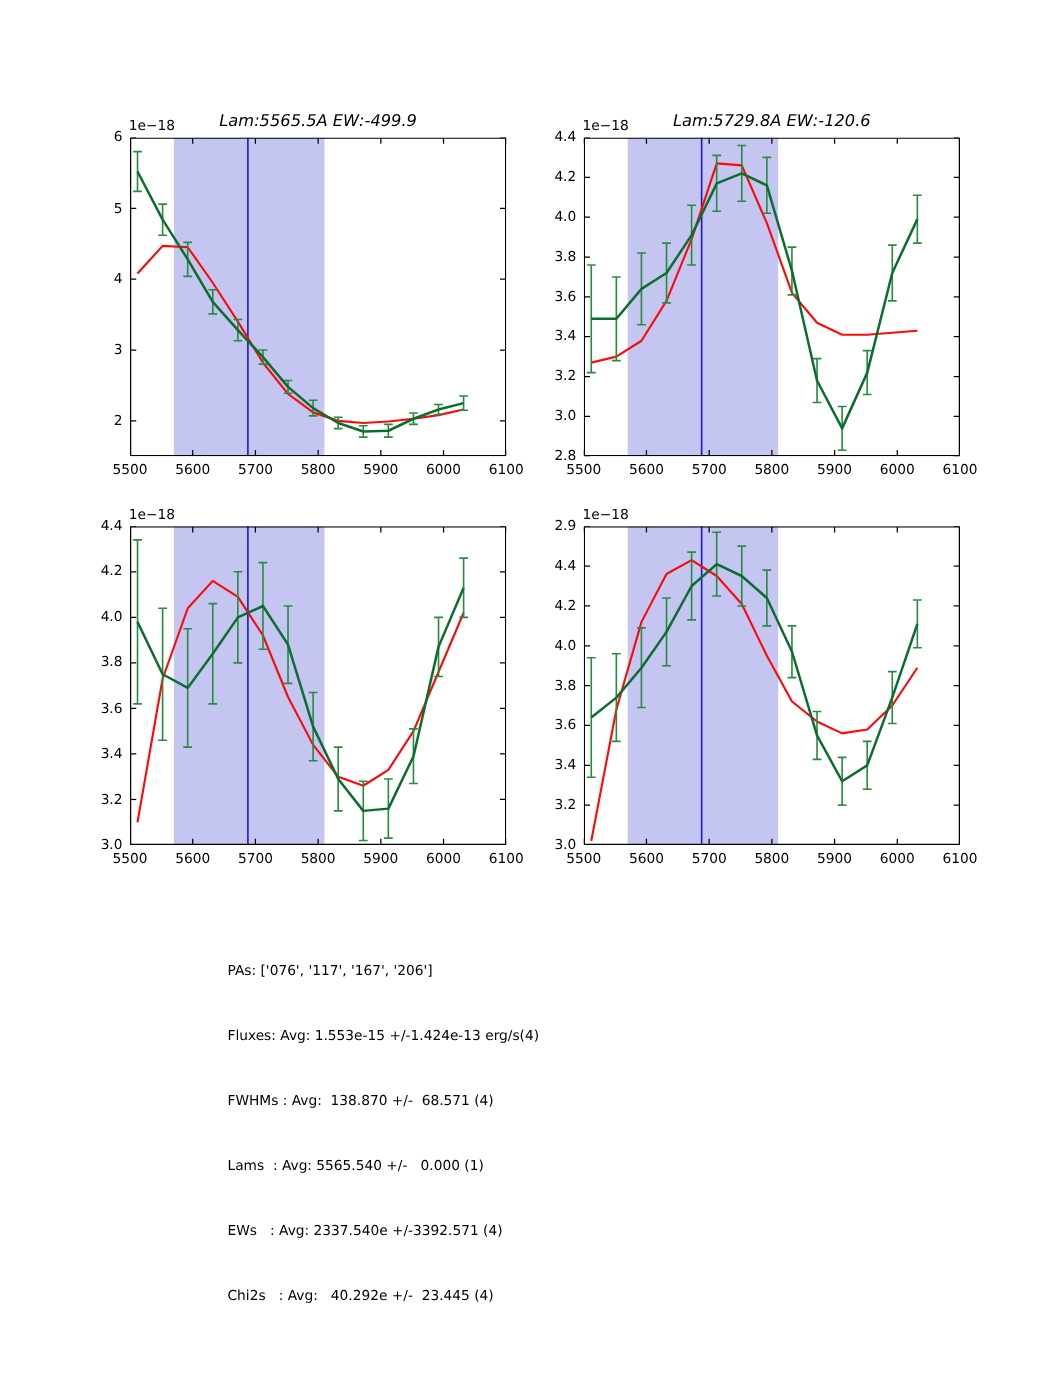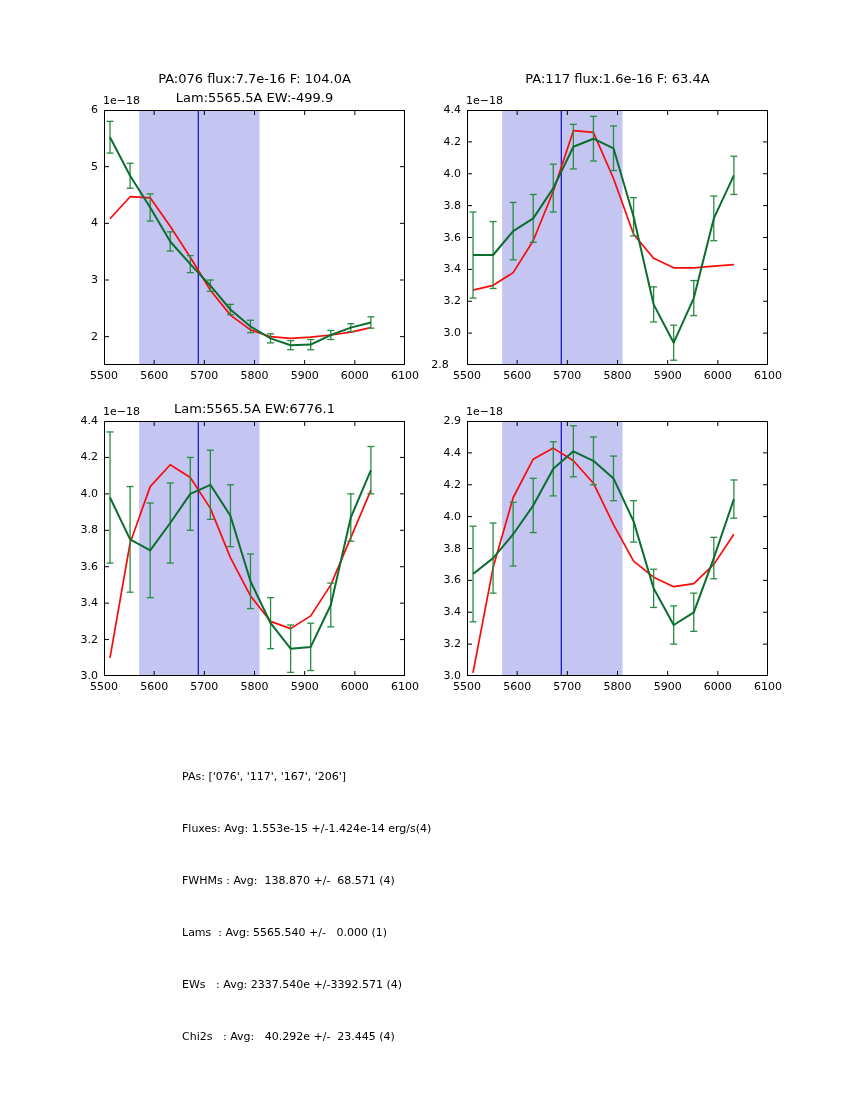--- a/index.html
+++ b/index.html
@@ -1,42 +1,40 @@
 <!DOCTYPE html>
 <html><head>
 <meta charset="utf-8">
 <style>
   html,body{margin:0;padding:0;background:#ffffff;}
   .fig{position:relative;width:850px;height:1100px;background:#ffffff;
        font-family:"DejaVu Sans","Liberation Sans",sans-serif;color:#000;overflow:hidden;}
   .ptitle{position:absolute;text-align:center;font-size:13px;line-height:16px;white-space:nowrap;}
   .c0{left:104px;width:301px;}
   .c1{left:467px;width:301px;}
-  .t1r0{top:71px;}  .t2r0{top:90px;}
+  .t1r0{top:71px;}  .t2r0{top:90px;font-style:italic;}
   .t1r1{top:382px;} .t2r1{top:401px;}
   .offset{position:absolute;font-size:11px;line-height:12px;}
   .o0{left:103px;top:95px;} .o1{left:466px;top:95px;}
   .o2{left:103px;top:406px;} .o3{left:466px;top:406px;}
   .axes{position:absolute;width:301px;height:255px;}
   .a0{left:104px;top:110px;} .a1{left:467px;top:110px;}
   .a2{left:104px;top:421px;} .a3{left:467px;top:421px;}
   .xlab{position:absolute;width:56px;text-align:center;font-size:11px;line-height:13px;}
   .ylab{position:absolute;width:42px;text-align:right;font-size:11px;line-height:14px;}
   .summary{position:absolute;left:182px;top:744px;font-size:11px;white-space:pre;}
   .summary .sline{line-height:14px;margin-bottom:12px;}
 </style>
 </head>
 <body>
 
 <div class="fig">
 
-  <div class="ptitle c0 t1r0">PA:076 flux:7.7e-16 F: 104.0A</div>
   <div class="ptitle c0 t2r0">Lam:5565.5A EW:-499.9</div>
-  <div class="ptitle c1 t1r0">PA:117 flux:1.6e-16 F: 63.4A</div>
-  <div class="ptitle c0 t2r1">Lam:5565.5A EW:6776.1</div>
+  <div class="ptitle c1 t2r0">Lam:5729.8A EW:-120.6</div>
 
   <div class="offset o0">1e−18</div>
   <div class="offset o1">1e−18</div>
   <div class="offset o2">1e−18</div>
   <div class="offset o3">1e−18</div>
 
   <svg class="axes a0" viewBox="0 0 301 255">
       <rect x="35.11666666666667" y="0" width="120.4" height="255" fill="#c5c5f2"></rect>
       <line x1="94.31333333333333" x2="94.31333333333333" y1="0" y2="255" stroke="#1a1acd" stroke-width="1.3"></line>
       <line x1="0" x2="0" y1="0.5" y2="5" stroke="#000000"></line>
@@ -346,21 +344,21 @@
       <line x1="243.32" x2="250.32" y1="157.78124999999991" y2="157.78124999999991" stroke="#278c41" stroke-width="1.3"></line>
       <line x1="266.88666666666666" x2="266.88666666666666" y1="58.968749999999886" y2="97.21874999999994" stroke="#278c41" stroke-width="1.3"></line>
       <line x1="263.38666666666666" x2="270.38666666666666" y1="58.968749999999886" y2="58.968749999999886" stroke="#278c41" stroke-width="1.3"></line>
       <line x1="263.38666666666666" x2="270.38666666666666" y1="97.21874999999994" y2="97.21874999999994" stroke="#278c41" stroke-width="1.3"></line>
       <polyline points="6.0,153.0 26.1,137.1 46.2,113.2 66.2,84.5 86.3,47.8 106.4,30.3 126.4,39.8 146.5,57.4 166.6,100.4 186.6,167.3 206.7,204.0 226.8,191.3 246.8,137.1 266.9,78.1" fill="none" stroke="#0b6e2e" stroke-width="2" stroke-linejoin="round"></polyline>
       <rect x="0.5" y="0.5" width="300" height="254" fill="none" stroke="#000000" stroke-width="1"></rect>
     </svg>
 
   <div class="summary">
     <div class="sline">PAs: ['076', '117', '167', '206']</div>
-    <div class="sline">Fluxes: Avg: 1.553e-15 +/-1.424e-14 erg/s(4)</div>
+    <div class="sline">Fluxes: Avg: 1.553e-15 +/-1.424e-13 erg/s(4)</div>
     <div class="sline">FWHMs : Avg:  138.870 +/-  68.571 (4)</div>
     <div class="sline">Lams  : Avg: 5565.540 +/-   0.000 (1)</div>
     <div class="sline">EWs   : Avg: 2337.540e +/-3392.571 (4)</div>
     <div class="sline">Chi2s   : Avg:   40.292e +/-  23.445 (4)</div>
   </div>
 
 <div class="xlab" style="left: 76px; top: 369px;">5500</div>
     <div class="xlab" style="left: 126.167px; top: 369px;">5600</div>
     <div class="xlab" style="left: 176.333px; top: 369px;">5700</div>
     <div class="xlab" style="left: 226.5px; top: 369px;">5800</div>
@@ -372,21 +370,21 @@
     <div class="ylab" style="left: 56px; top: 216.333px;">4</div>
     <div class="ylab" style="left: 56px; top: 159.667px;">5</div>
     <div class="ylab" style="left: 56px; top: 103px;">6</div>
     <div class="xlab" style="left: 439px; top: 369px;">5500</div>
     <div class="xlab" style="left: 489.167px; top: 369px;">5600</div>
     <div class="xlab" style="left: 539.333px; top: 369px;">5700</div>
     <div class="xlab" style="left: 589.5px; top: 369px;">5800</div>
     <div class="xlab" style="left: 639.667px; top: 369px;">5900</div>
     <div class="xlab" style="left: 689.833px; top: 369px;">6000</div>
     <div class="xlab" style="left: 740px; top: 369px;">6100</div>
-    <div class="ylab" style="left: 419px; top: 358px; text-align: center;">2.8</div>
+    <div class="ylab" style="left: 419px; top: 358px;">2.8</div>
     <div class="ylab" style="left: 419px; top: 326.125px;">3.0</div>
     <div class="ylab" style="left: 419px; top: 294.25px;">3.2</div>
     <div class="ylab" style="left: 419px; top: 262.375px;">3.4</div>
     <div class="ylab" style="left: 419px; top: 230.5px;">3.6</div>
     <div class="ylab" style="left: 419px; top: 198.625px;">3.8</div>
     <div class="ylab" style="left: 419px; top: 166.75px;">4.0</div>
     <div class="ylab" style="left: 419px; top: 134.875px;">4.2</div>
     <div class="ylab" style="left: 419px; top: 103px;">4.4</div>
     <div class="xlab" style="left: 76px; top: 680px;">5500</div>
     <div class="xlab" style="left: 126.167px; top: 680px;">5600</div>

